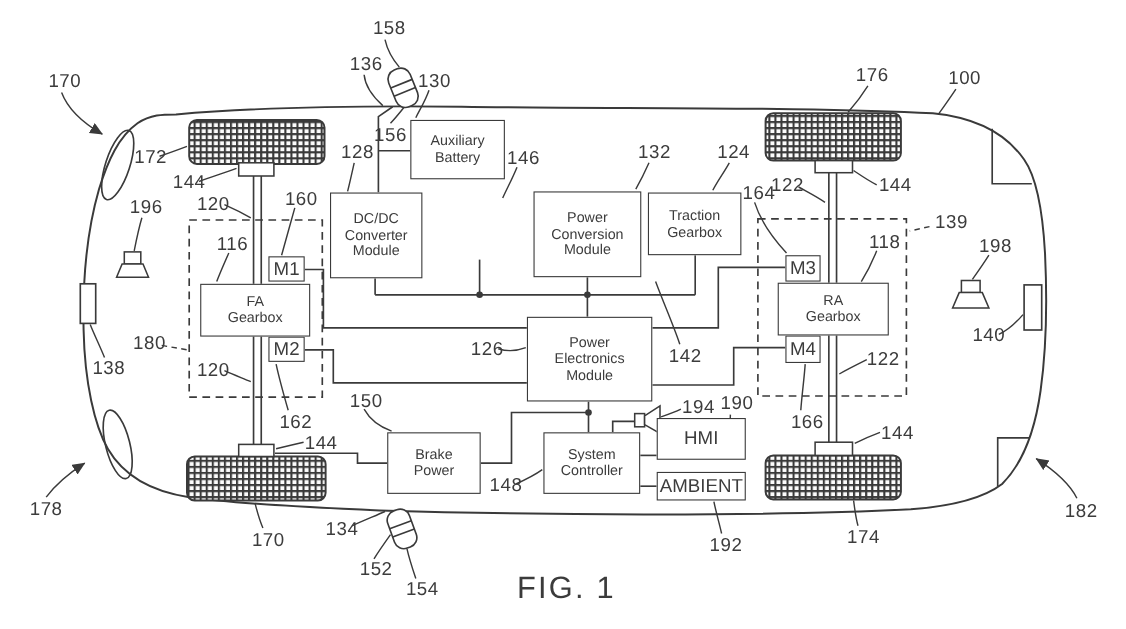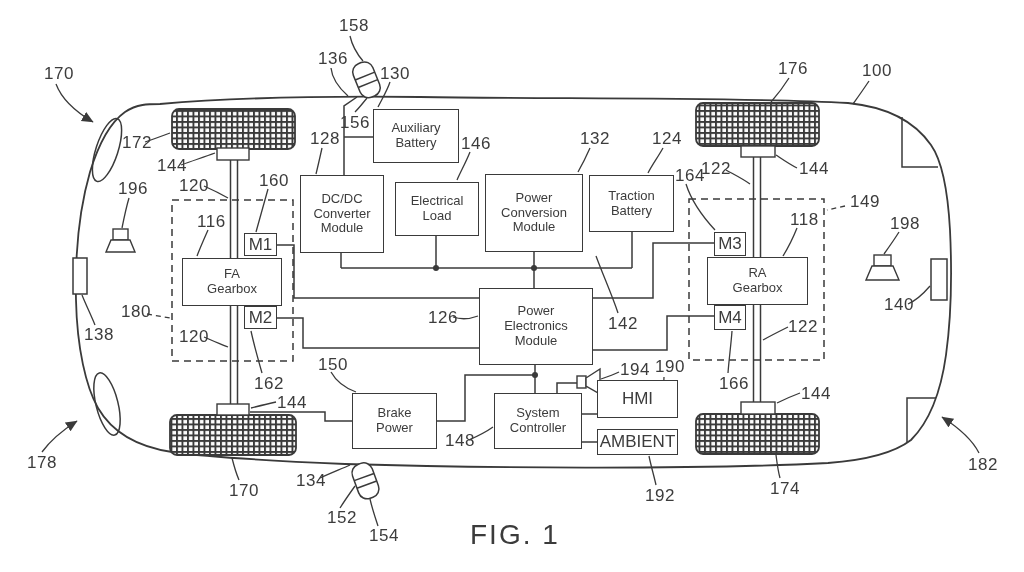--- a/index.html
+++ b/index.html
@@ -177,32 +177,28 @@
 
 <div class="box" style="left:373px;top:109px;width:86px;height:54px">
       <span>Auxiliary
 Battery</span>
     </div>
 <div class="box" style="left:300px;top:175px;width:84px;height:78px">
       <span>DC/DC
 Converter
 Module</span>
     </div>
-<div class="box" style="left:395px;top:182px;width:84px;height:54px">
-      <span>Electrical
-Load</span>
-    </div>
 <div class="box" style="left:485px;top:174px;width:98px;height:78px">
       <span>Power
 Conversion
 Module</span>
     </div>
 <div class="box" style="left:589px;top:175px;width:85px;height:57px">
       <span>Traction
-Battery</span>
+Gearbox</span>
     </div>
 <div class="box" style="left:479px;top:288px;width:114px;height:77px">
       <span>Power
 Electronics
 Module</span>
     </div>
 <div class="box" style="left:182px;top:258px;width:100px;height:48px">
       <span>FA
 Gearbox</span>
     </div>
@@ -231,21 +227,21 @@
 Controller</span>
     </div>
 <div class="box mbox" style="left:597px;top:380px;width:81px;height:38px">
       <span>HMI</span>
     </div>
 <div class="box mbox" style="left:597px;top:429px;width:81px;height:26px">
       <span>AMBIENT</span>
     </div>
 
 <span class="ref" style="left:862px;top:62px">100</span>
-<span class="ref" style="left:850px;top:193px">149</span>
+<span class="ref" style="left:850px;top:193px">139</span>
 <span class="ref" style="left:197px;top:213px">116</span>
 <span class="ref" style="left:790px;top:211px">118</span>
 <span class="ref" style="left:179px;top:177px">120</span>
 <span class="ref" style="left:179px;top:328px">120</span>
 <span class="ref" style="left:701px;top:160px">122</span>
 <span class="ref" style="left:788px;top:318px">122</span>
 <span class="ref" style="left:652px;top:130px">124</span>
 <span class="ref" style="left:428px;top:309px">126</span>
 <span class="ref" style="left:310px;top:130px">128</span>
 <span class="ref" style="left:380px;top:65px">130</span>

